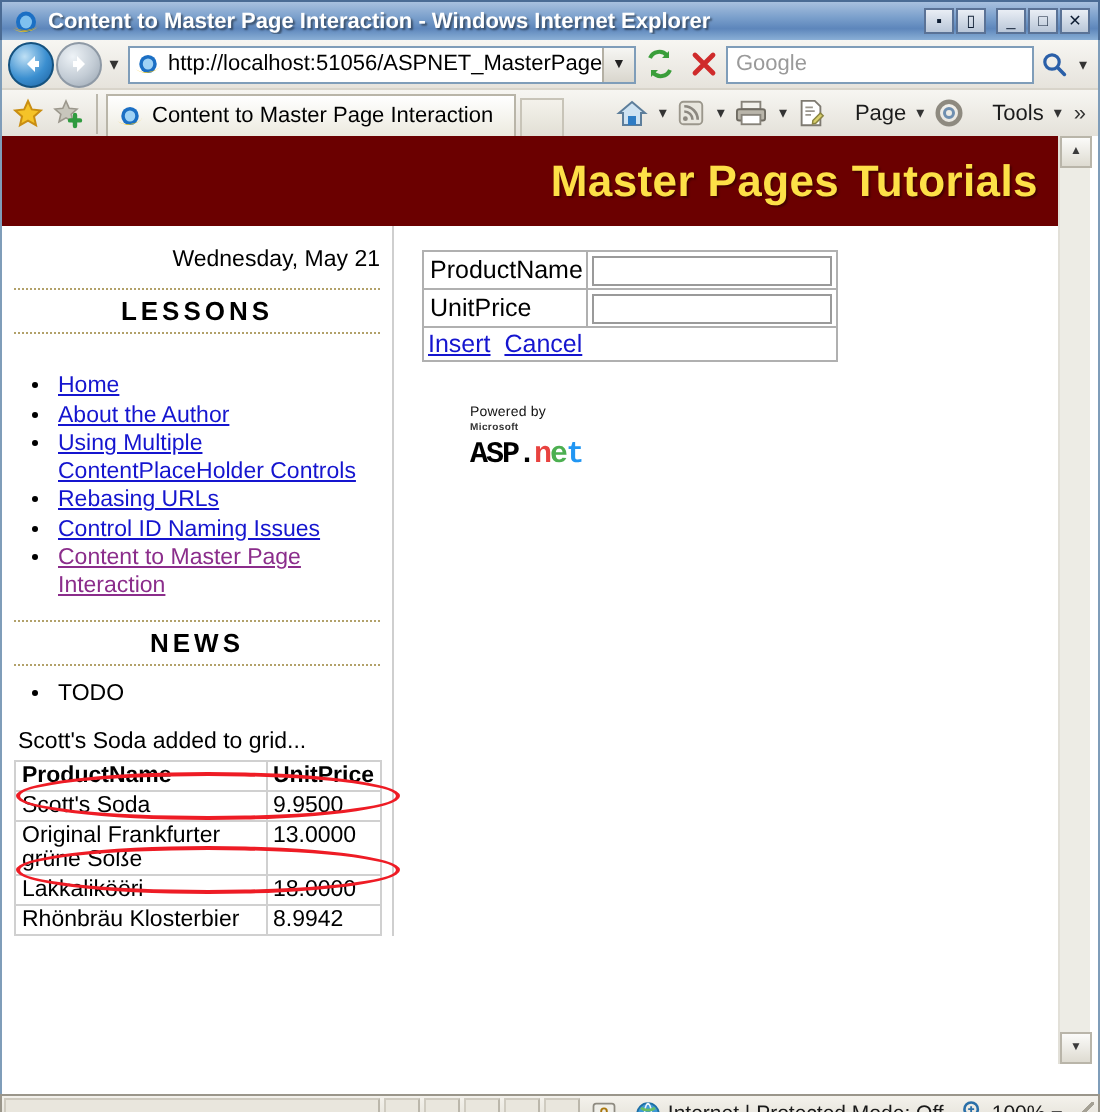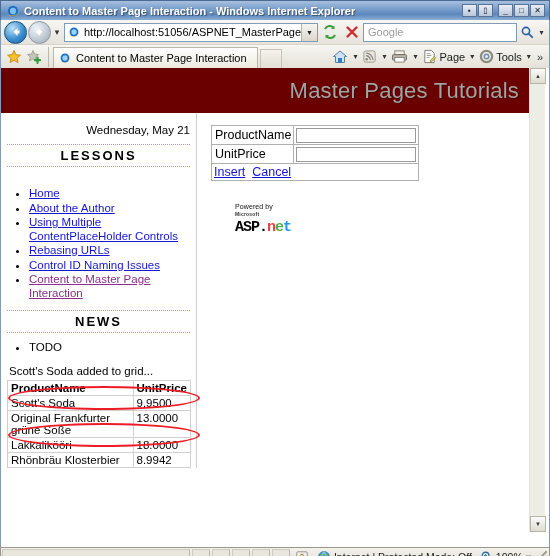--- a/index.html
+++ b/index.html
@@ -143,21 +143,21 @@
     border: 1px solid #c8c4b8; border-bottom:none;
     background: linear-gradient(to bottom,#f4f2eb,#e2dfd5);
     margin-left: 2px; flex:0 0 auto;
     box-sizing:border-box;
   }
   .cmdspacer { flex: 1 1 auto; }
   .cmditem {
     display:flex;align-items:center; font-size:11px; color:#1b1b1b;
     padding: 0 2px; height:20px; flex:0 0 auto;
   }
-  .cmditem .lbl { margin-left:2px; }
+  .cmditem .lbl { margin-left:14px; }
   .cmdcaret { font-size:8px;color:#333; margin:0 3px; }
   .chev { font-size: 11px; color:#333; padding: 0 3px; }
 
   
   .viewport {
     position: relative;
     height: 464px;
     border-left: 1px solid #7f9db9;
     border-right: 1px solid #7f9db9;
     background: #fff;
@@ -172,21 +172,21 @@
   }
   .banner {
     height: 45px;
     background: #6b0000;
     display: flex; align-items: center; justify-content: flex-end;
     padding-right: 10px;
     box-sizing: border-box;
   }
   .banner h1 {
     margin: 0;
-    font-size: 22px; font-weight: normal; color: #a3a3a3;
+    font-size: 22px; font-weight: bold; color: #fde047;
     letter-spacing: 0.2px;
     text-shadow: 1px 1px 1px rgba(0,0,0,.35);
   }
   .body-area { display: flex; background: #fff; }
   .sidebar {
     width: 195px; flex: 0 0 195px;
     padding: 8px 6px 0 6px;
     box-sizing: border-box;
   }
   .datebar {

